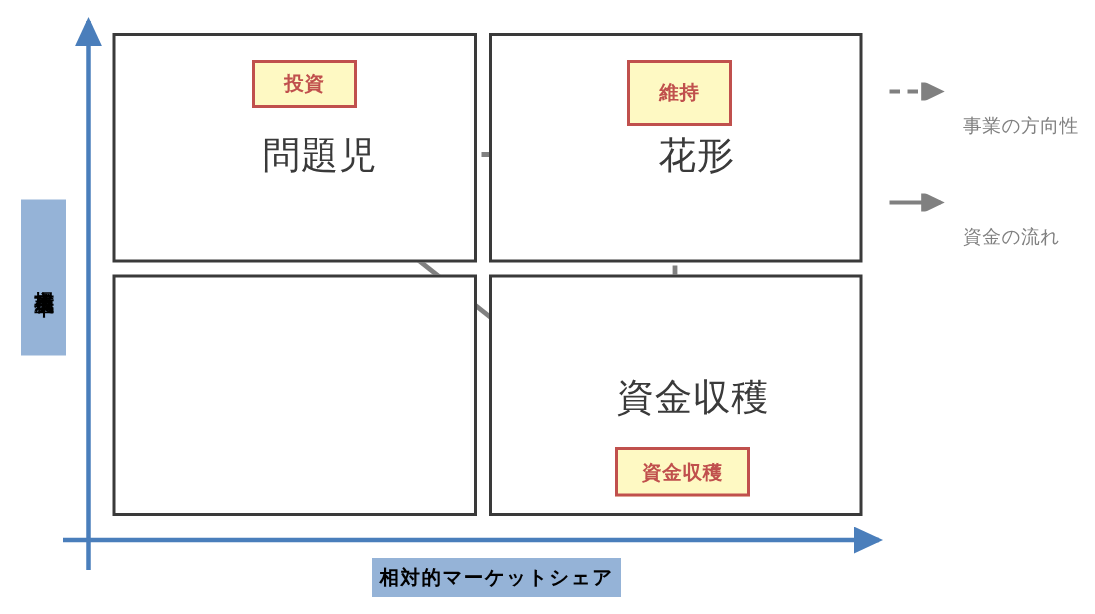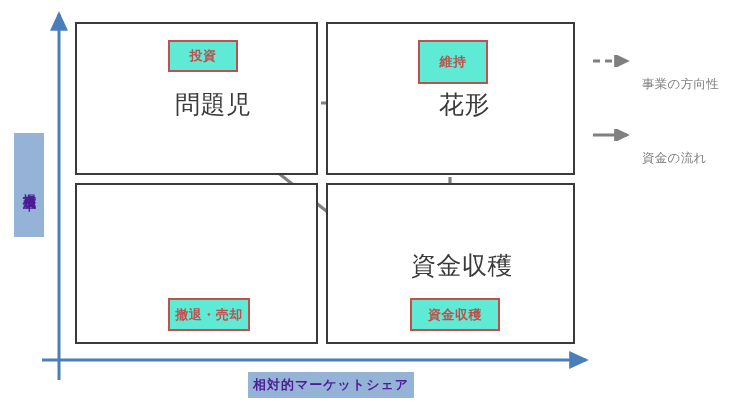--- a/index.html
+++ b/index.html
@@ -53,41 +53,41 @@
   .qt-problem { left: 160px; top: 92px; }
   .qt-star    { left: 424px; top: 92px; }
   .qt-dog     { left: 162px; top: 253px; }
   .qt-cow     { left: 396px; top: 253px; }
 
   
   .tag {
     position: absolute;
     box-sizing: border-box;
     border: 2.5px solid #c0504d;
-    background: #5eead4;
+    background: #fef9c3;
     color: #c0504d;
     font-size: 13px;
     font-weight: bold;
     display: flex;
     align-items: center;
     justify-content: center;
     white-space: nowrap;
     letter-spacing: 0.5px;
   }
   .tag-invest  { left: 168px; top: 40px;  width: 70px; height: 32px; }
   .tag-keep    { left: 418px; top: 40px;  width: 70px; height: 44px; }
   .tag-exit    { left: 168px; top: 298px; width: 82px; height: 33px; }
   .tag-harvest { left: 410px; top: 298px; width: 90px; height: 33px; }
 
   
   .axis-chip {
     position: absolute;
     box-sizing: border-box;
     background: #95b3d7;
-    color: #4c1d95;
+    color: #000000;
     font-size: 13px;
     font-weight: bold;
     display: flex;
     align-items: center;
     justify-content: center;
     letter-spacing: 1px;
   }
   .chip-y {
     left: 14px;
     top: 133px;
@@ -166,21 +166,20 @@
   <div class="quad q-tr"></div>
   <div class="quad q-bl"></div>
   <div class="quad q-br"></div>
 
   <div class="quad-title qt-problem">問題児</div>
   <div class="quad-title qt-star">花形</div>
   <div class="quad-title qt-cow">資金収穫</div>
 
   <div class="tag tag-invest">投資</div>
   <div class="tag tag-keep">維持</div>
-  <div class="tag tag-exit">撤退・売却</div>
   <div class="tag tag-harvest">資金収穫</div>
 
   <div class="axis-chip chip-y">市場成長率</div>
   <div class="axis-chip chip-x">相対的マーケットシェア</div>
 
   <div class="legend">
     <div class="legend-row">
       <svg class="legend-glyph" viewBox="0 0 42 12" xmlns="http://www.w3.org/2000/svg">
         <line x1="1" y1="6" x2="35" y2="6" stroke="#808080" stroke-width="2.8" stroke-dasharray="7,5" marker-end="url(#legend-arrow)"></line>
       </svg>

